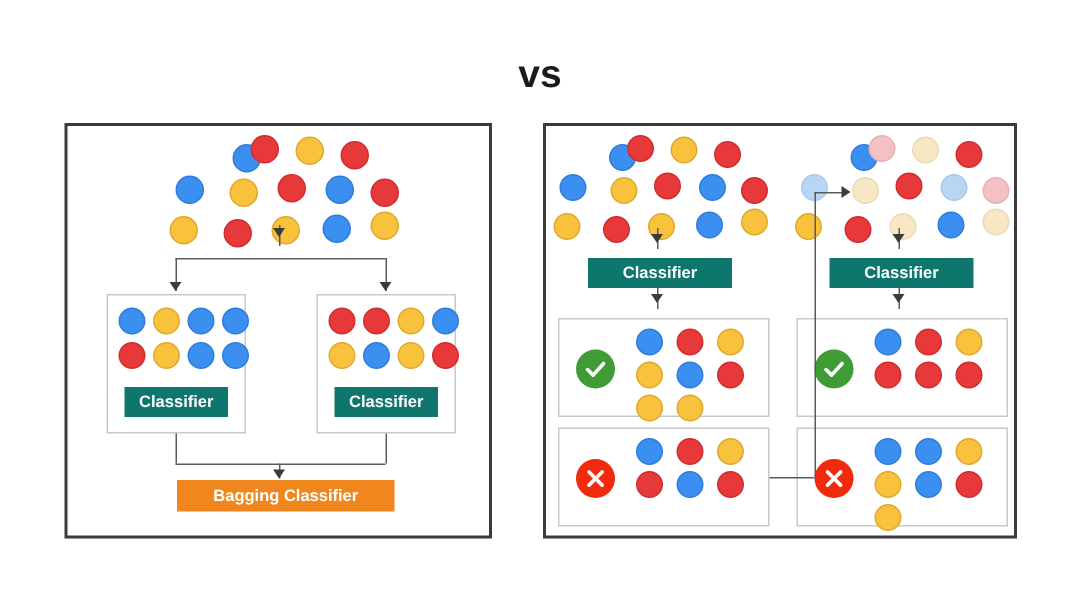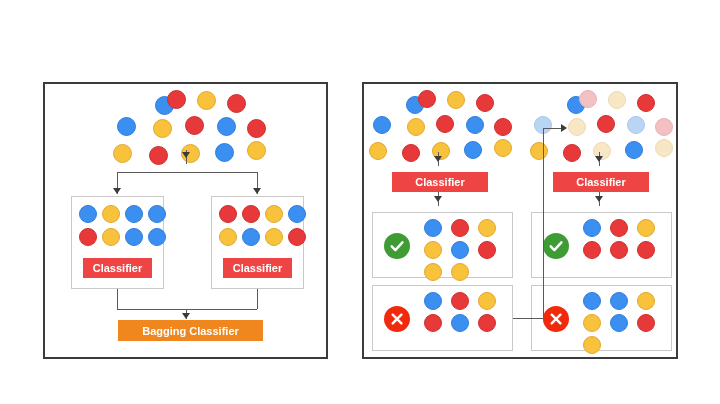--- a/index.html
+++ b/index.html
@@ -50,21 +50,21 @@
   .subbox{
     position:absolute;background:#ffffff;border:1px solid #c9c9c9;
     box-sizing:border-box;
   }
 
   
   .chip{
     position:absolute;display:flex;align-items:center;justify-content:center;
     box-sizing:border-box;color:#ffffff;font-weight:bold;
   }
-  .chip-green{background:#ef4444;font-size:11px;}
+  .chip-green{background:#0f766e;font-size:11px;}
   .chip-orange{background:#f0861e;font-size:11px;}
 
   
   .status-icon{
     position:absolute;border-radius:50%;
     display:flex;align-items:center;justify-content:center;
     box-sizing:border-box;
   }
   .icon-check{background:#3f9c35;}
   .icon-x{background:#f02b0d;}
@@ -84,20 +84,21 @@
     border-top:4px solid transparent;border-bottom:4px solid transparent;
     border-left:6px solid #3b3b3b;
   }
 </style>
 </head>
 <body>
 
 <div id="root">
 
   <div class="titlebar">
+    <span class="title-vs">vs</span>
   </div>
 
   <div class="panel" id="panel-bagging"></div>
   <div id="bagging-content">
       <div style="position: absolute; left: 0px; top: 0px;">
         <div class="dot d-blue" style="left: 154.5px; top: 96px; width: 19px; height: 19px;"></div>
         <div class="dot d-red" style="left: 166.5px; top: 90px; width: 19px; height: 19px;"></div>
         <div class="dot d-yellow" style="left: 196.5px; top: 91px; width: 19px; height: 19px;"></div>
         <div class="dot d-red" style="left: 226.5px; top: 94px; width: 19px; height: 19px;"></div>
         <div class="dot d-blue" style="left: 116.5px; top: 117px; width: 19px; height: 19px;"></div>

